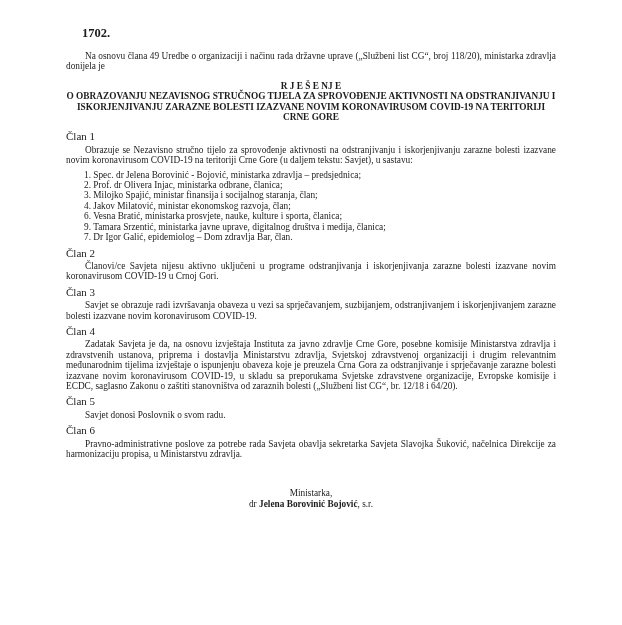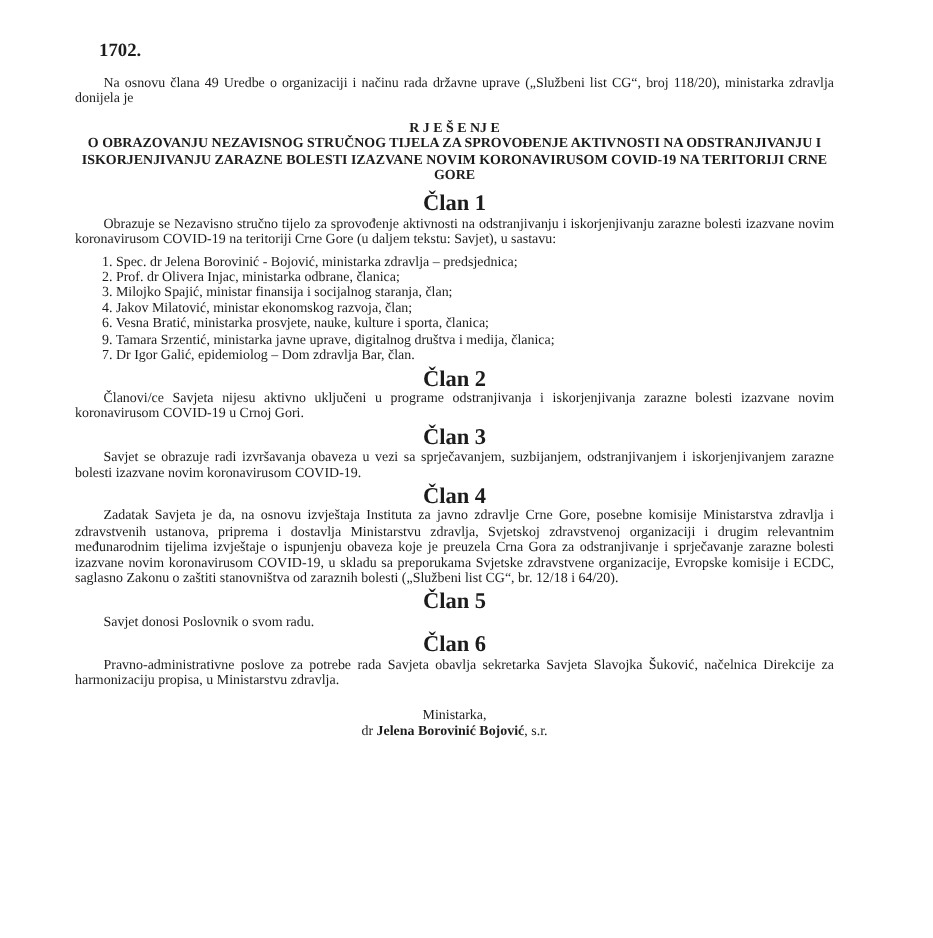--- a/index.html
+++ b/index.html
@@ -10,21 +10,21 @@
   .page {
     position: relative;
     box-sizing: border-box;
     width: 622px;
     height: 625px;
     background: #ffffff;
     color: #1c1c1c;
     font-family: "Liberation Serif", "DejaVu Serif", serif;
     font-size: 9.3px;
     line-height: 10.4px;
-    padding: 26px 66px 0 50px;
+    padding: 26px 66px 0 66px;
     overflow: hidden;
   }
   .doc-number {
     font-weight: bold;
     font-size: 12.5px;
     line-height: 14px;
     margin: 0 0 11px 16px;
   }
   .para {
     margin: 0;
@@ -36,41 +36,40 @@
   }
   .title-block {
     text-align: center;
     font-weight: bold;
     margin: 9px 0 9px 0;
   }
   .title-type {
     margin-bottom: 0;
   }
   .clan-heading {
-    text-align: center;
-    font-weight: bold;
-    font-size: 15px;
+    font-weight: normal;
+    font-size: 11px;
     line-height: 10.4px;
     margin: 5px 0 3px 0;
   }
   .members-list {
     list-style: none;
     margin: 4px;
     padding: 0 0 0 14px;
   }
   .members-list li {
     text-align: left;
   }
   .ref-block {
     margin-top: 15px;
     padding-left: 19px;
   }
   .signature-block {
     text-align: center;
-    margin-top: 13px;
+    margin-top: 29px;
   }
   .bold { font-weight: bold; }
 </style>
 </head>
 <body>
 
 <div class="page">
 
   <div class="doc-number">1702.</div>
 

